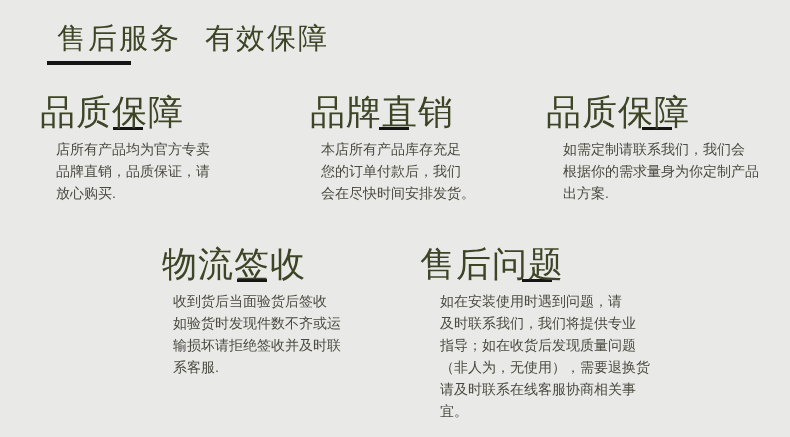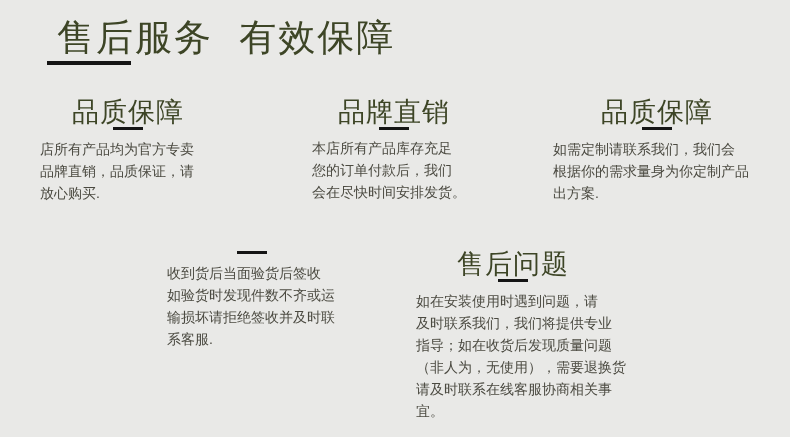--- a/index.html
+++ b/index.html
@@ -19,71 +19,71 @@
     .page {
       position: relative;
       width: 790px;
       height: 437px;
       background: var(--bg, #e9e9e7);
     }
     .main-title {
       position: absolute;
       left: 57px;
       top: 18px;
-      font-size: 37px;
+      font-size: 29px;
       line-height: 40px;
       font-weight: 400;
       letter-spacing: 2px;
       word-spacing: 14px;
       color: var(--title-color, #3d4526);
       white-space: nowrap;
     }
     .main-title-underline {
       position: absolute;
       left: 47px;
       top: 61px;
       width: 84px;
       height: 4px;
       background: var(--underline-color, #151515);
     }
     .card {
       position: absolute;
     }
     .card-heading {
-      font-size: 27px;
+      font-size: 35px;
       line-height: 28px;
       font-weight: 400;
       letter-spacing: 1px;
-      text-align: center;
+      text-align: left;
       color: var(--heading-color, #3d4526);
       white-space: nowrap;
     }
     .card-underline {
       width: 30px;
       height: 3px;
       background: var(--underline-color, #151515);
       margin: 1px auto 0;
     }
     .card-body {
       margin-top: 8px;
       font-size: 14px;
       line-height: 22px;
       color: var(--body-color, #4b4a41);
       white-space: pre-line;
       text-align: left;
     }
     .card1 { left: 40px;  top: 98px;  width: 176px; }
-    .card1 .card-body { }
+    .card1 .card-body { margin-left: 16px; }
     .card2 { left: 310px; top: 98px;  width: 168px; }
-    .card2 .card-body { margin-left: 2px; font-family: Liberation Serif, serif; }
+    .card2 .card-body { margin-left: 11px; }
     .card3 { left: 546px; top: 98px;  width: 222px; }
-    .card3 .card-body { margin-left: 7px; }
+    .card3 .card-body { margin-left: 17px; }
     .card4 { left: 162px; top: 250px; width: 180px; }
-    .card4 .card-body { margin-left: 5px; }
-    .card5 { left: 396px; top: 250px; width: 234px; }
+    .card4 .card-body { margin-left: 11px; }
+    .card5 { left: 420px; top: 250px; width: 234px; }
     .card5 .card-body { margin-left: 20px; }
   </style>
 </head>
 <body>
 
 <div class="page">
 
   <h1 class="main-title">售后服务 有效保障</h1>
   <div class="main-title-underline"></div>
 
@@ -105,20 +105,21 @@
 
   <div class="card card3">
     <h2 class="card-heading">品质保障</h2>
     <div class="card-underline"></div>
     <p class="card-body">如需定制请联系我们，我们会
 根据你的需求量身为你定制产品
 出方案.</p>
   </div>
 
   <div class="card card4">
+    <h2 class="card-heading">物流签收</h2>
     <div class="card-underline"></div>
     <p class="card-body">收到货后当面验货后签收
 如验货时发现件数不齐或运
 输损坏请拒绝签收并及时联
 系客服.</p>
   </div>
 
   <div class="card card5">
     <h2 class="card-heading">售后问题</h2>
     <div class="card-underline"></div>

